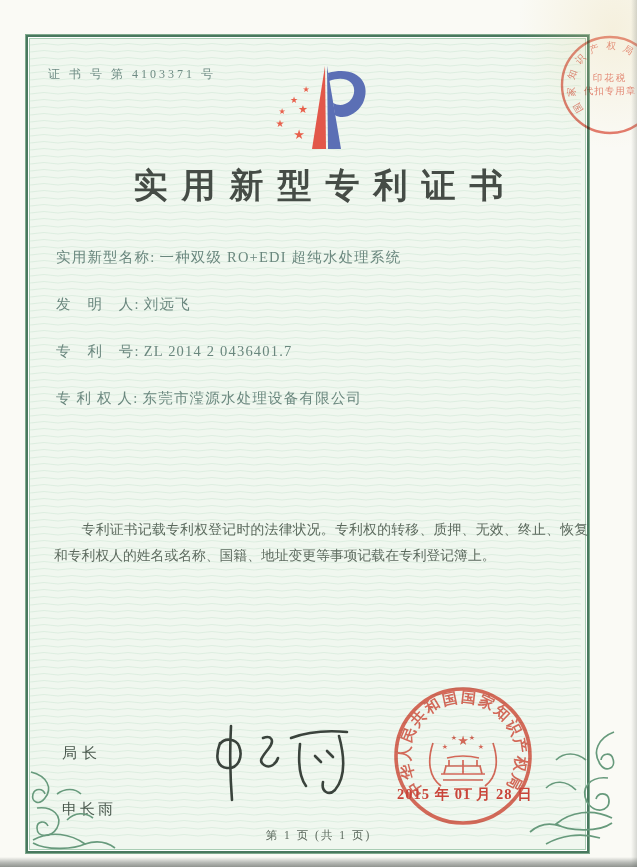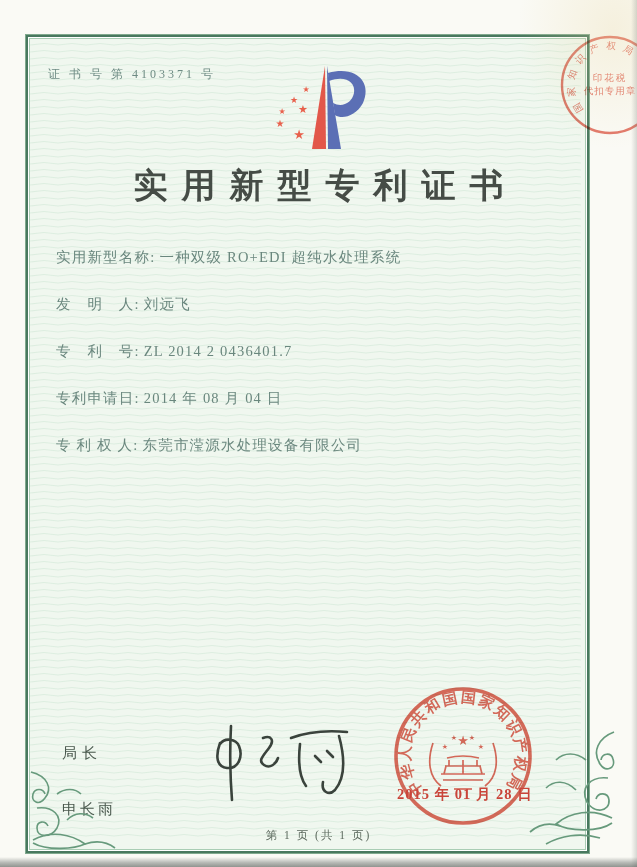--- a/index.html
+++ b/index.html
@@ -86,25 +86,25 @@
     <text x="41" y="83" font-size="13">★</text>
   </g>
 </svg>
 
 <div class="title">实用新型专利证书</div>
 
 <div class="fields">
   <div class="row"><span class="lbl">实用新型名称:</span><span>一种双级 RO+EDI 超纯水处理系统</span></div>
   <div class="row"><span class="lbl">发　明　人:</span><span>刘远飞</span></div>
   <div class="row"><span class="lbl">专　利　号:</span><span>ZL 2014 2 0436401.7</span></div>
-  <div class="row"><span class="lbl">专利申请日:</span><span>2014 年 08 月 04 日</span></div>
   <div class="row"><span class="lbl">专 利 权 人:</span><span>东莞市滢源水处理设备有限公司</span></div>
 </div>
 
 <div class="bodytext">
+  <p>专利证书记载专利权登记时的法律状况。专利权的转移、质押、无效、终止、恢复和专利权人的姓名或名称、国籍、地址变更等事项记载在专利登记簿上。</p>
 </div>
 
 <div class="signer">
   <div class="t1">局长</div>
   <div class="t2">申长雨</div>
 </div>
 
 <svg class="signature" width="152" height="86" viewBox="0 0 152 86">
   <g fill="none" stroke="#3a433c" stroke-width="2.6" stroke-linecap="round">
     <path d="M28,6 C27,25 27,55 29,80"></path>

